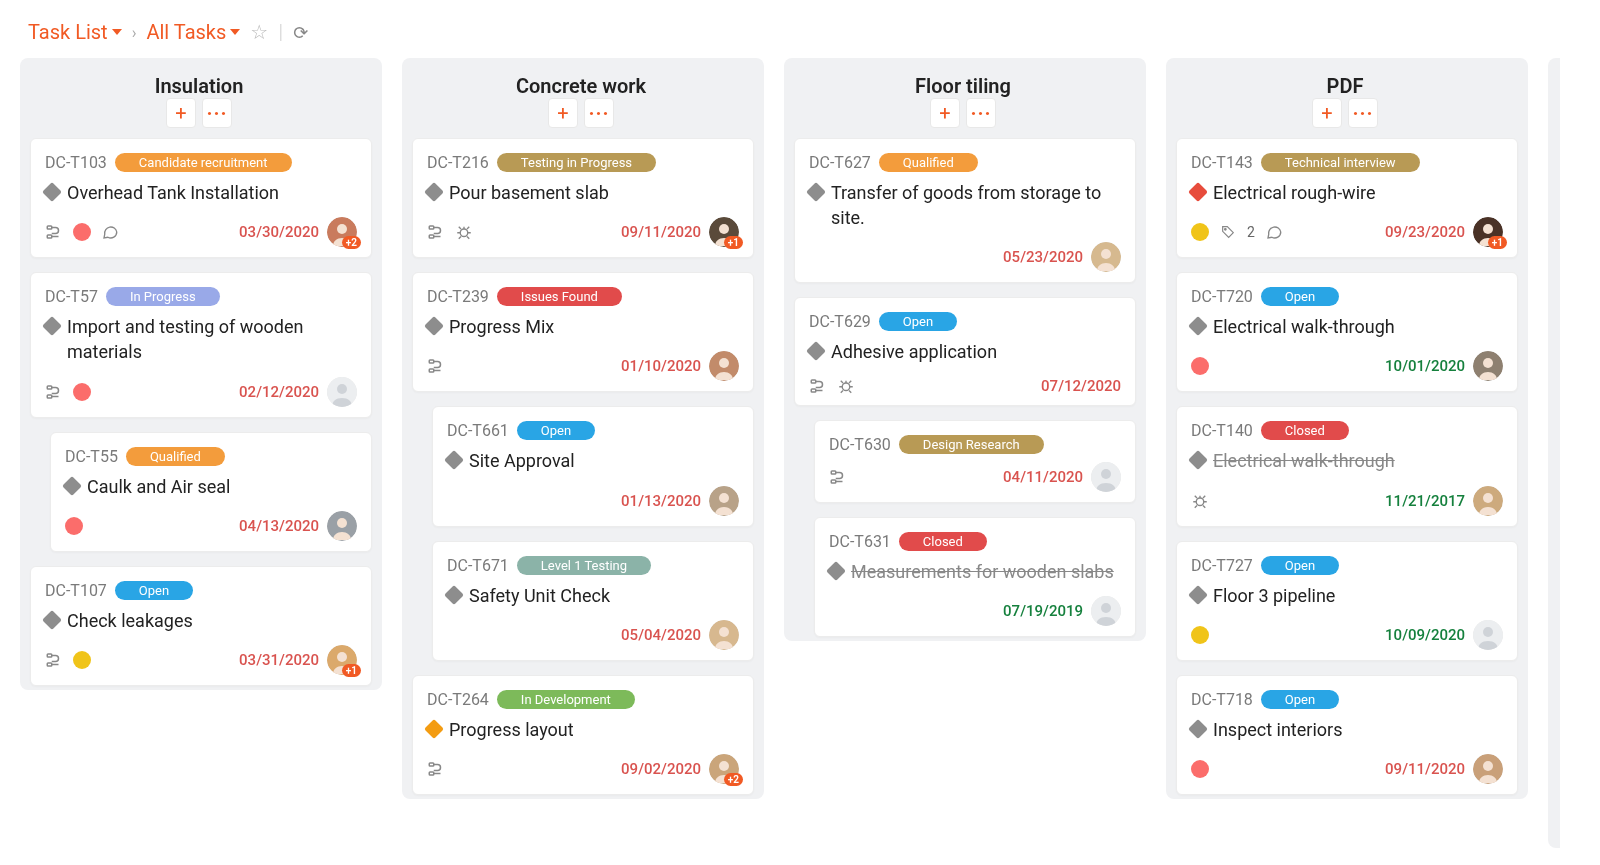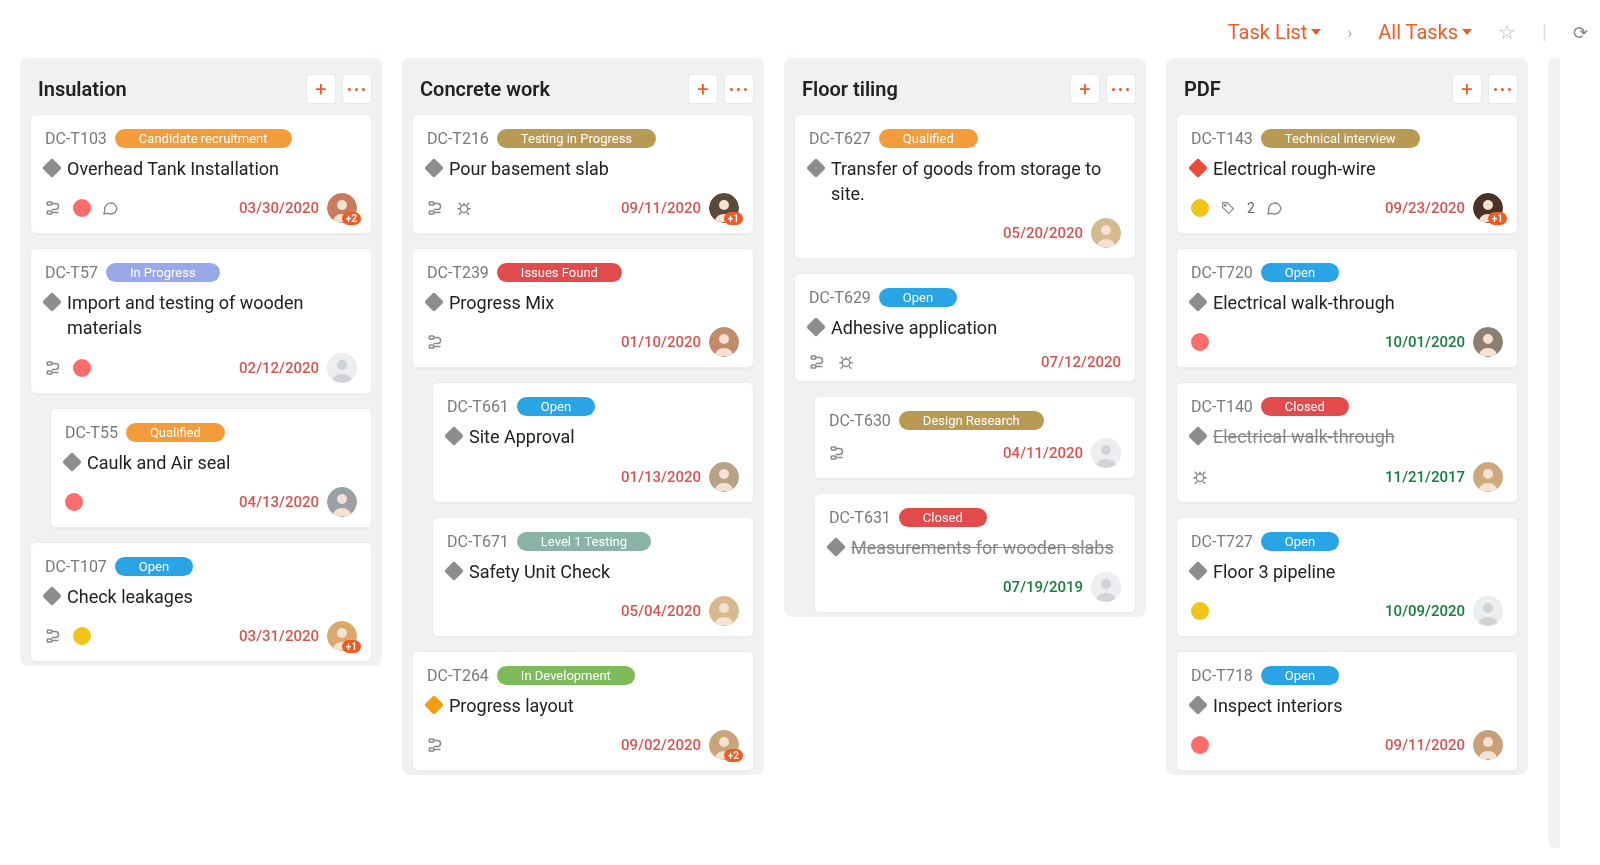--- a/index.html
+++ b/index.html
@@ -1,28 +1,28 @@
 <!DOCTYPE html>
 <html><head>
 <meta charset="utf-8">
 <style>
 * { box-sizing: border-box; margin: 0; padding: 0; }
 body { font-family: -apple-system, BlinkMacSystemFont, "Segoe UI", Roboto, Helvetica, Arial, sans-serif; background: #fff; color: #222; width: 1600px; }
-.breadcrumb { display: flex; align-items: center; gap: 26px; padding: 20px 12px 14px; font-size: 20px; justify-content: flex-end; }
+.breadcrumb { display: flex; align-items: center; gap: 10px; padding: 20px 28px 14px; font-size: 20px; }
 .breadcrumb .bc-link { color: #f15a24; cursor: pointer; display: flex; align-items: center; gap: 4px; }
 .breadcrumb .chev-right { color: #aaa; font-size: 16px; }
 .breadcrumb .star { color: #bbb; font-size: 20px; cursor: pointer; }
 .breadcrumb .divider { color: #ddd; }
 .breadcrumb .refresh { color: #888; font-size: 18px; cursor: pointer; }
 .caret-down { width: 0; height: 0; border-left: 5px solid transparent; border-right: 5px solid transparent; border-top: 6px solid #f15a24; display: inline-block; }
 
 .board { display: flex; gap: 20px; padding: 0 20px 20px; align-items: flex-start; }
 .column { background: #f0f1f3; border-radius: 8px; width: 362px; flex-shrink: 0; padding-bottom: 4px; position: relative; overflow: hidden; max-height: 790px; }
 .column-peek { width: 12px; background: #f0f1f3; border-radius: 8px 0 0 8px; flex-shrink: 0; height: 790px; }
-.col-header { display: flex; align-items: center; justify-content: space-between; padding: 16px 10px 10px 18px; }
+.col-header { display: flex; align-items: center; justify-content: space-between; padding: 16px 22px 10px 18px; flex-direction: column; }
 .col-title { font-size: 20px; font-weight: 600; color: #222; }
 .col-actions { display: flex; gap: 6px; }
 .icon-btn { width: 30px; height: 30px; background: #fff; border: 1px solid #e8e8e8; border-radius: 4px; display: flex; align-items: center; justify-content: center; cursor: pointer; color: #f15a24; font-size: 20px; }
 .icon-btn.more { color: #f15a24; letter-spacing: 1px; font-weight: bold; }
 
 .cards { padding: 0 10px; display: flex; flex-direction: column; gap: 14px; }
 .card { background: #fff; border: 1px solid #ececec; border-radius: 6px; padding: 14px 14px 10px; box-shadow: 0 1px 2px rgba(0,0,0,0.03); }
 .card.indented { margin-left: 20px; position: relative; }
 .card-top { display: flex; align-items: center; gap: 8px; margin-bottom: 8px; flex-wrap: wrap; }
 .card-id { color: #7a7a7a; font-size: 16px; }
@@ -402,21 +402,21 @@
             <span class="card-id">DC-T627</span>
             <span class="status-badge" style="background:#f39c3c">Qualified</span>
           </div>
           <div class="card-title-row">
             <span class="prio-diamond "></span>
             <span class="card-title">Transfer of goods from storage to site.</span>
           </div>
           <div class="card-footer">
             <div class="footer-left"></div>
             <div class="footer-right">
-              <span class="date">05/20/2020</span>
+              <span class="date">05/23/2020</span>
               <span class="avatar-badge-wrap">
                 <span class="avatar">
                   <svg viewBox="0 0 30 30">
                     <circle cx="15" cy="15" r="15" fill="#d6b98f"></circle>
                     <circle cx="15" cy="12" r="5" fill="#f4e1d2"></circle>
                     <path d="M6 29c0-5 4-8 9-8s9 3 9 8" fill="#f4e1d2"></path>
                   </svg>
                 </span>
               </span>
             </div>

